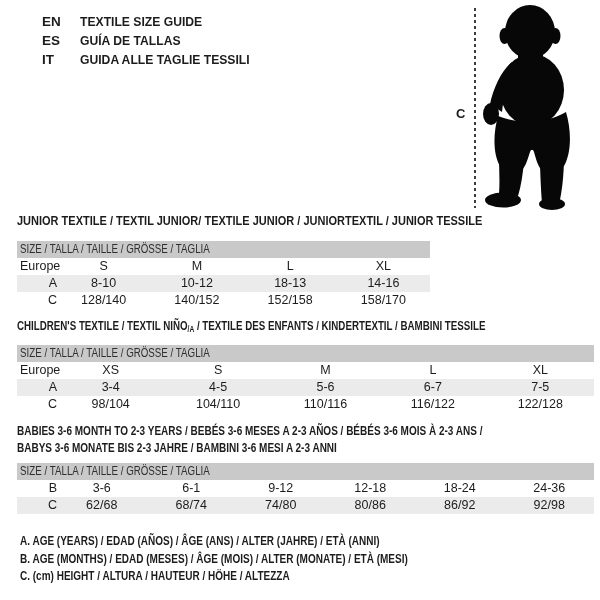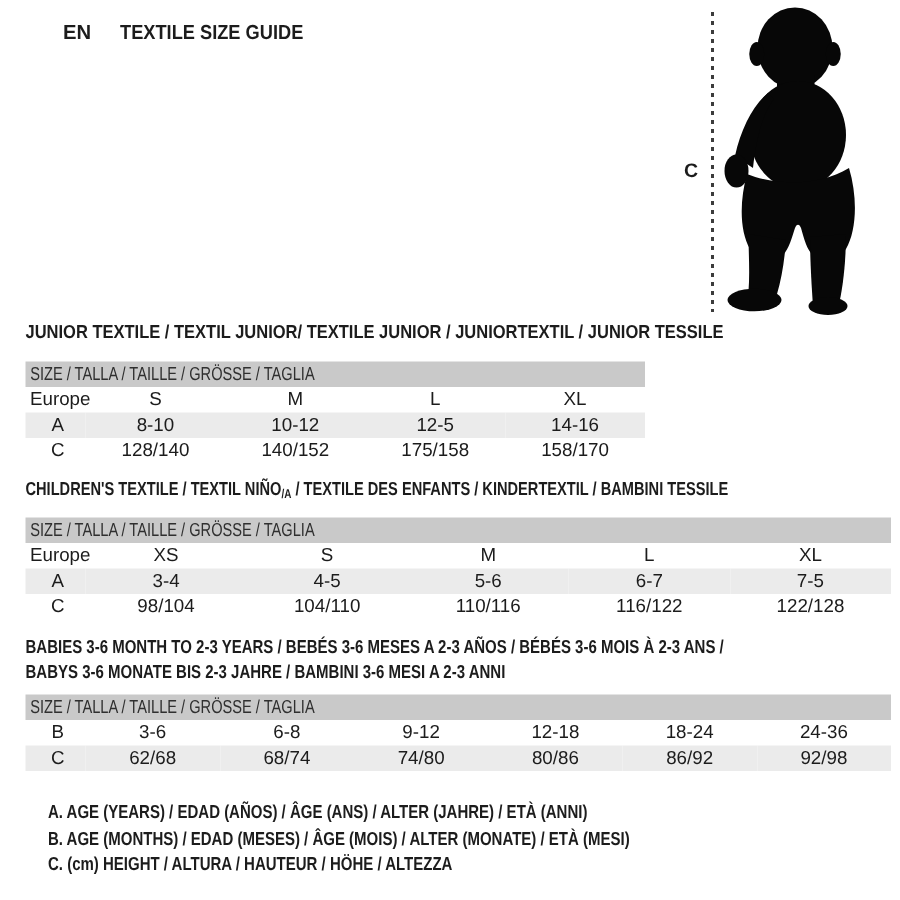--- a/index.html
+++ b/index.html
@@ -28,39 +28,47 @@
   .sub{font-size:8.5px;vertical-align:-2px;}
 
   
   table.size-table{position:absolute;left:17px;border-collapse:collapse;table-layout:fixed;}
   .t1{top:241px;width:413px;}
   .t2{top:345px;width:577px;}
   .t3{top:463px;width:577px;}
   col.c-label{width:40px;}
   .size-table tr{height:17px;}
   .size-table td{padding:0;font-size:12.5px;text-align:center;vertical-align:middle;line-height:17px;}
-  .size-table td.lbl{text-align:center;padding-left:3px;}
+  .size-table td.lbl{text-align:right;padding-left:3px;}
   tr.bar td{background:var(--bar,#c9c9c9);text-align:left;}
   tr.bar .bartxt{display:inline-block;transform:scaleX(.78);transform-origin:0 50%;
                  white-space:nowrap;padding-left:4px;font-size:12.5px;color:var(--barText,#2f2f2f);}
   tr.alt td{background:var(--alt,#ebebeb);}
 
   
-  .foot{position:absolute;left:20px;top:533px;font-weight:700;font-size:12.5px;margin-left:12px;}
+  .foot{position:absolute;left:20px;top:533px;font-weight:700;font-size:12.5px;}
   .foot .fline{height:17.5px;line-height:17.5px;transform:scaleX(.8);transform-origin:0 50%;white-space:nowrap;}
 </style>
 </head>
 <body>
 
 <div class="page" style="--text: #1c1c1c; --bar: #c9c9c9; --barText: #2f2f2f; --alt: #ebebeb; --sil: #070707;">
 
   <div class="langs">
     <div class="lang">
       <span class="code">EN</span>
       <span class="lab">TEXTILE SIZE GUIDE</span>
+    </div>
+    <div class="lang">
+      <span class="code">ES</span>
+      <span class="lab">GUÍA DE TALLAS</span>
+    </div>
+    <div class="lang">
+      <span class="code">IT</span>
+      <span class="lab">GUIDA ALLE TAGLIE TESSILI</span>
     </div>
   </div>
 
   <div class="dash"></div>
   <div class="cmark">C</div>
   <svg class="baby" width="96" height="210" viewBox="0 0 96 210" xmlns="http://www.w3.org/2000/svg">
     <ellipse cx="52" cy="30" rx="25" ry="27"></ellipse>
     <ellipse cx="26.5" cy="34" rx="5" ry="8"></ellipse>
     <ellipse cx="77.5" cy="34" rx="5" ry="8"></ellipse>
     <rect x="40" y="48" width="25" height="14"></rect>
@@ -95,28 +103,28 @@
         <td class="lbl">Europe</td>
         <td>S</td>
         <td>M</td>
         <td>L</td>
         <td>XL</td>
       </tr>
       <tr class="alt">
         <td class="lbl">A</td>
         <td>8-10</td>
         <td>10-12</td>
-        <td>12-5</td>
+        <td>18-13</td>
         <td>14-16</td>
       </tr>
       <tr>
         <td class="lbl">C</td>
         <td>128/140</td>
         <td>140/152</td>
-        <td>175/158</td>
+        <td>152/158</td>
         <td>158/170</td>
       </tr>
     </tbody>
   </table>
 
   <div class="sec-title st2">
     <span>CHILDREN'S TEXTILE / TEXTIL NIÑO</span><span class="sub">/A</span><span> / TEXTILE DES ENFANTS / KINDERTEXTIL / BAMBINI TESSILE</span>
   </div>
   <table class="size-table t2">
     <colgroup>
@@ -176,21 +184,21 @@
       </colgroup>
     <tbody>
       <tr class="bar">
         <td colspan="7">
           <span class="bartxt">SIZE / TALLA / TAILLE / GRÖSSE / TAGLIA</span>
         </td>
       </tr>
       <tr>
         <td class="lbl">B</td>
         <td>3-6</td>
-        <td>6-8</td>
+        <td>6-1</td>
         <td>9-12</td>
         <td>12-18</td>
         <td>18-24</td>
         <td>24-36</td>
       </tr>
       <tr class="alt">
         <td class="lbl">C</td>
         <td>62/68</td>
         <td>68/74</td>
         <td>74/80</td>

